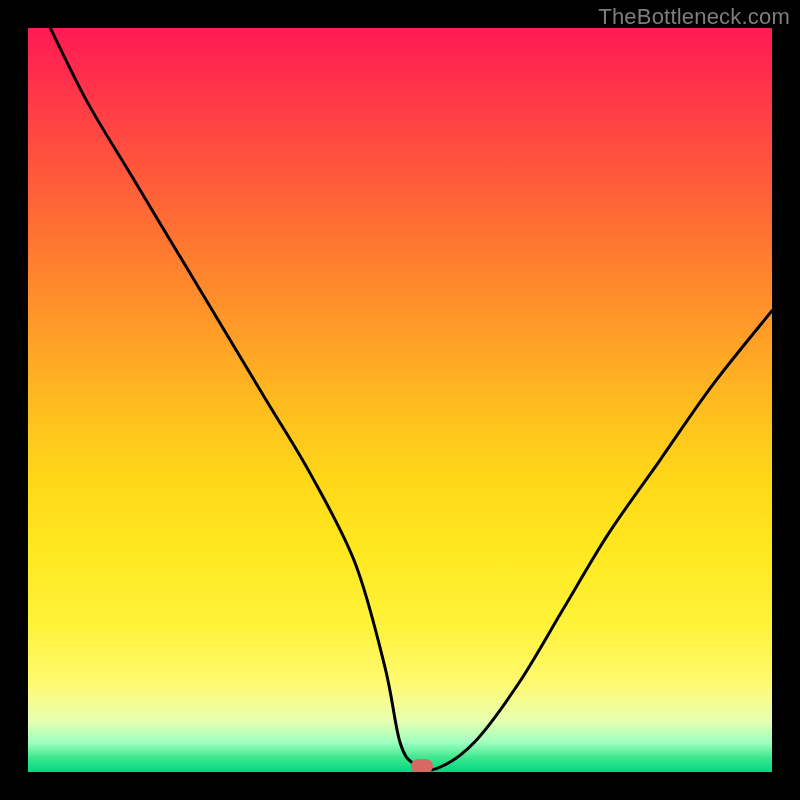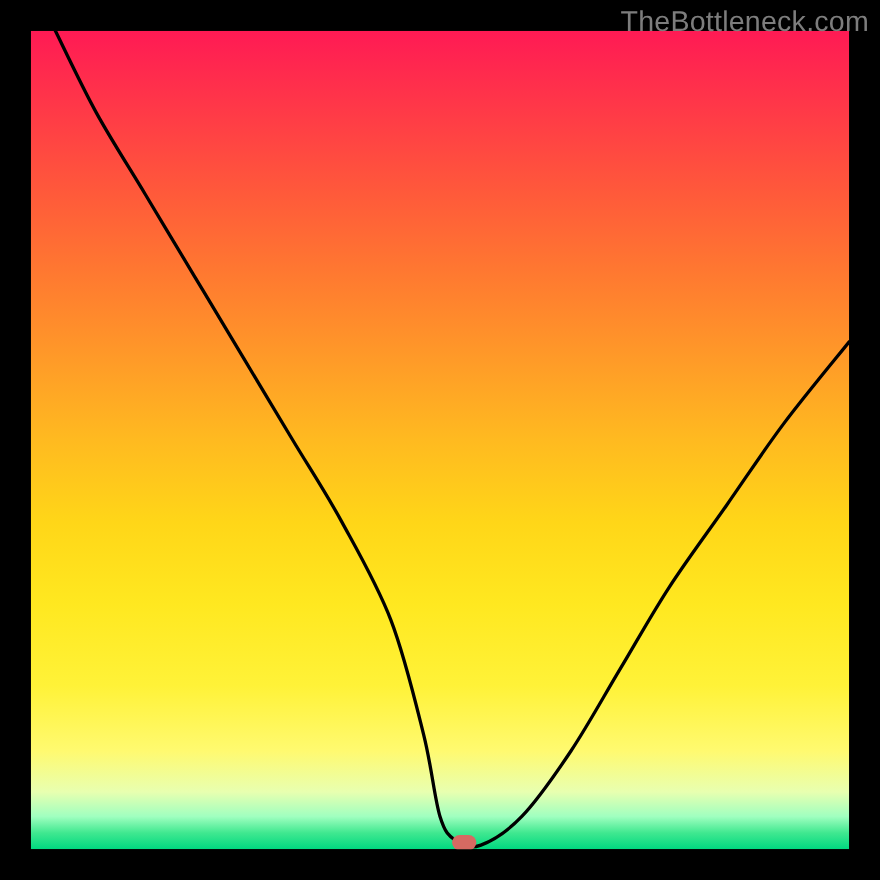--- a/index.html
+++ b/index.html
@@ -8,21 +8,21 @@
     position: relative;
     width: 800px;
     height: 800px;
     background: #000;
   }
   .watermark {
     position: absolute;
     top: 4px;
     right: 10px;
     font-family: Arial, Helvetica, sans-serif;
-    font-size: 26px;
+    font-size: 22px;
     color: #7d7d7d;
     letter-spacing: 0.2px;
     z-index: 10;
   }
   .plot {
     position: absolute;
     left: 28px;
     top: 28px;
     width: 744px;
     height: 744px;

